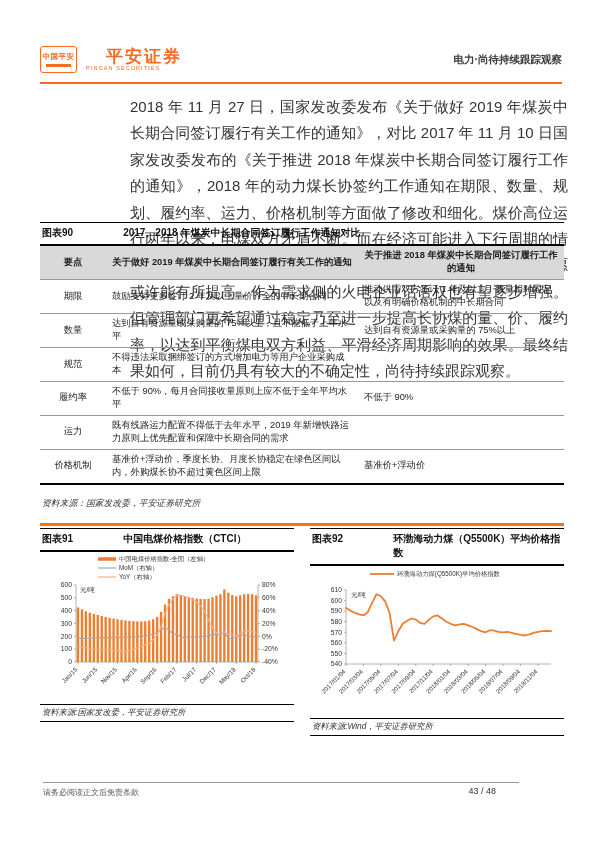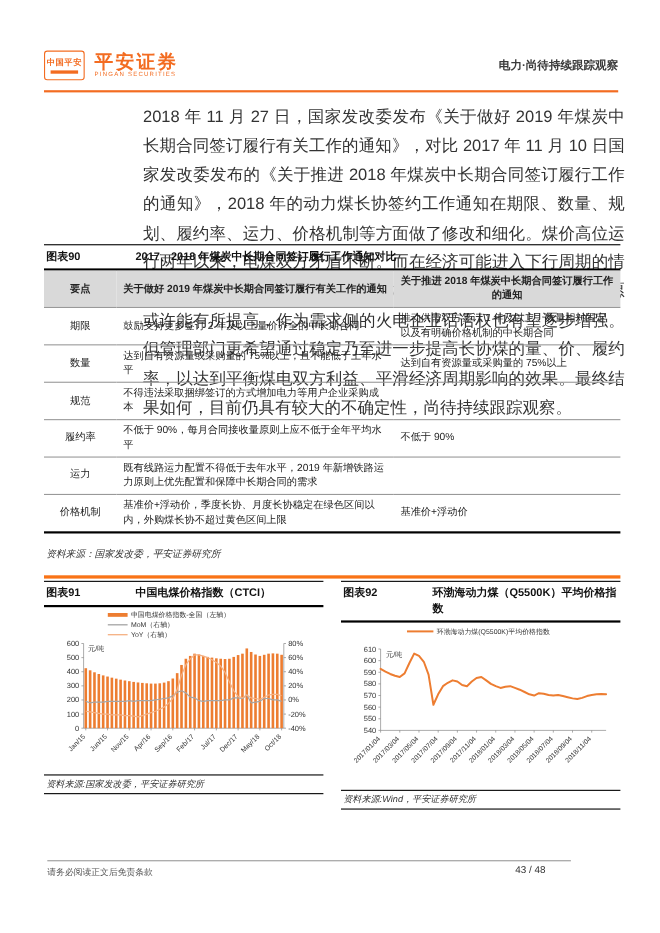--- a/index.html
+++ b/index.html
@@ -9,21 +9,21 @@
 
   
   .header{position:absolute;left:40px;top:46px;width:522px;display:flex;
           justify-content:space-between;align-items:center;padding-bottom:9px;
           border-bottom:2px solid var(--accent);}
   .logo-group{display:flex;align-items:center;gap:9px;}
   .logo-box{width:37px;height:27px;border:1.5px solid var(--accent);border-radius:3px;
             display:flex;flex-direction:column;align-items:center;justify-content:center;gap:2px;box-sizing:border-box;text-align:right;}
   .logo-box .cn{font-size:7.5px;font-weight:bold;color:var(--accent);letter-spacing:.5px;}
   .logo-box .bar{width:25px;height:3px;background:var(--accent);}
-  .brand .name{font-size:17px;font-weight:bold;color:var(--accent);letter-spacing:2px;line-height:1.05;}
+  .brand .name{font-size:17px;font-weight:bold;color:var(--accent);letter-spacing:2px;line-height:1.05;margin-left:20px;}
   .brand .sub{font-size:5.5px;color:var(--accent);letter-spacing:1.1px;}
   .report-type{font-size:10.5px;font-weight:bold;color:#3a3a3a;}
 
   
   .body-para{position:absolute;left:130px;top:94px;width:438px;font-size:15px;
              line-height:1.76;text-align:justify;color:#333;}
 
   
   .fig-caption{display:flex;align-items:baseline;border-top:1px solid #000;border-bottom:2px solid #000;
                padding:3px 2px 4px;font-size:10px;font-weight:bold;color:#111;gap:36px;}

